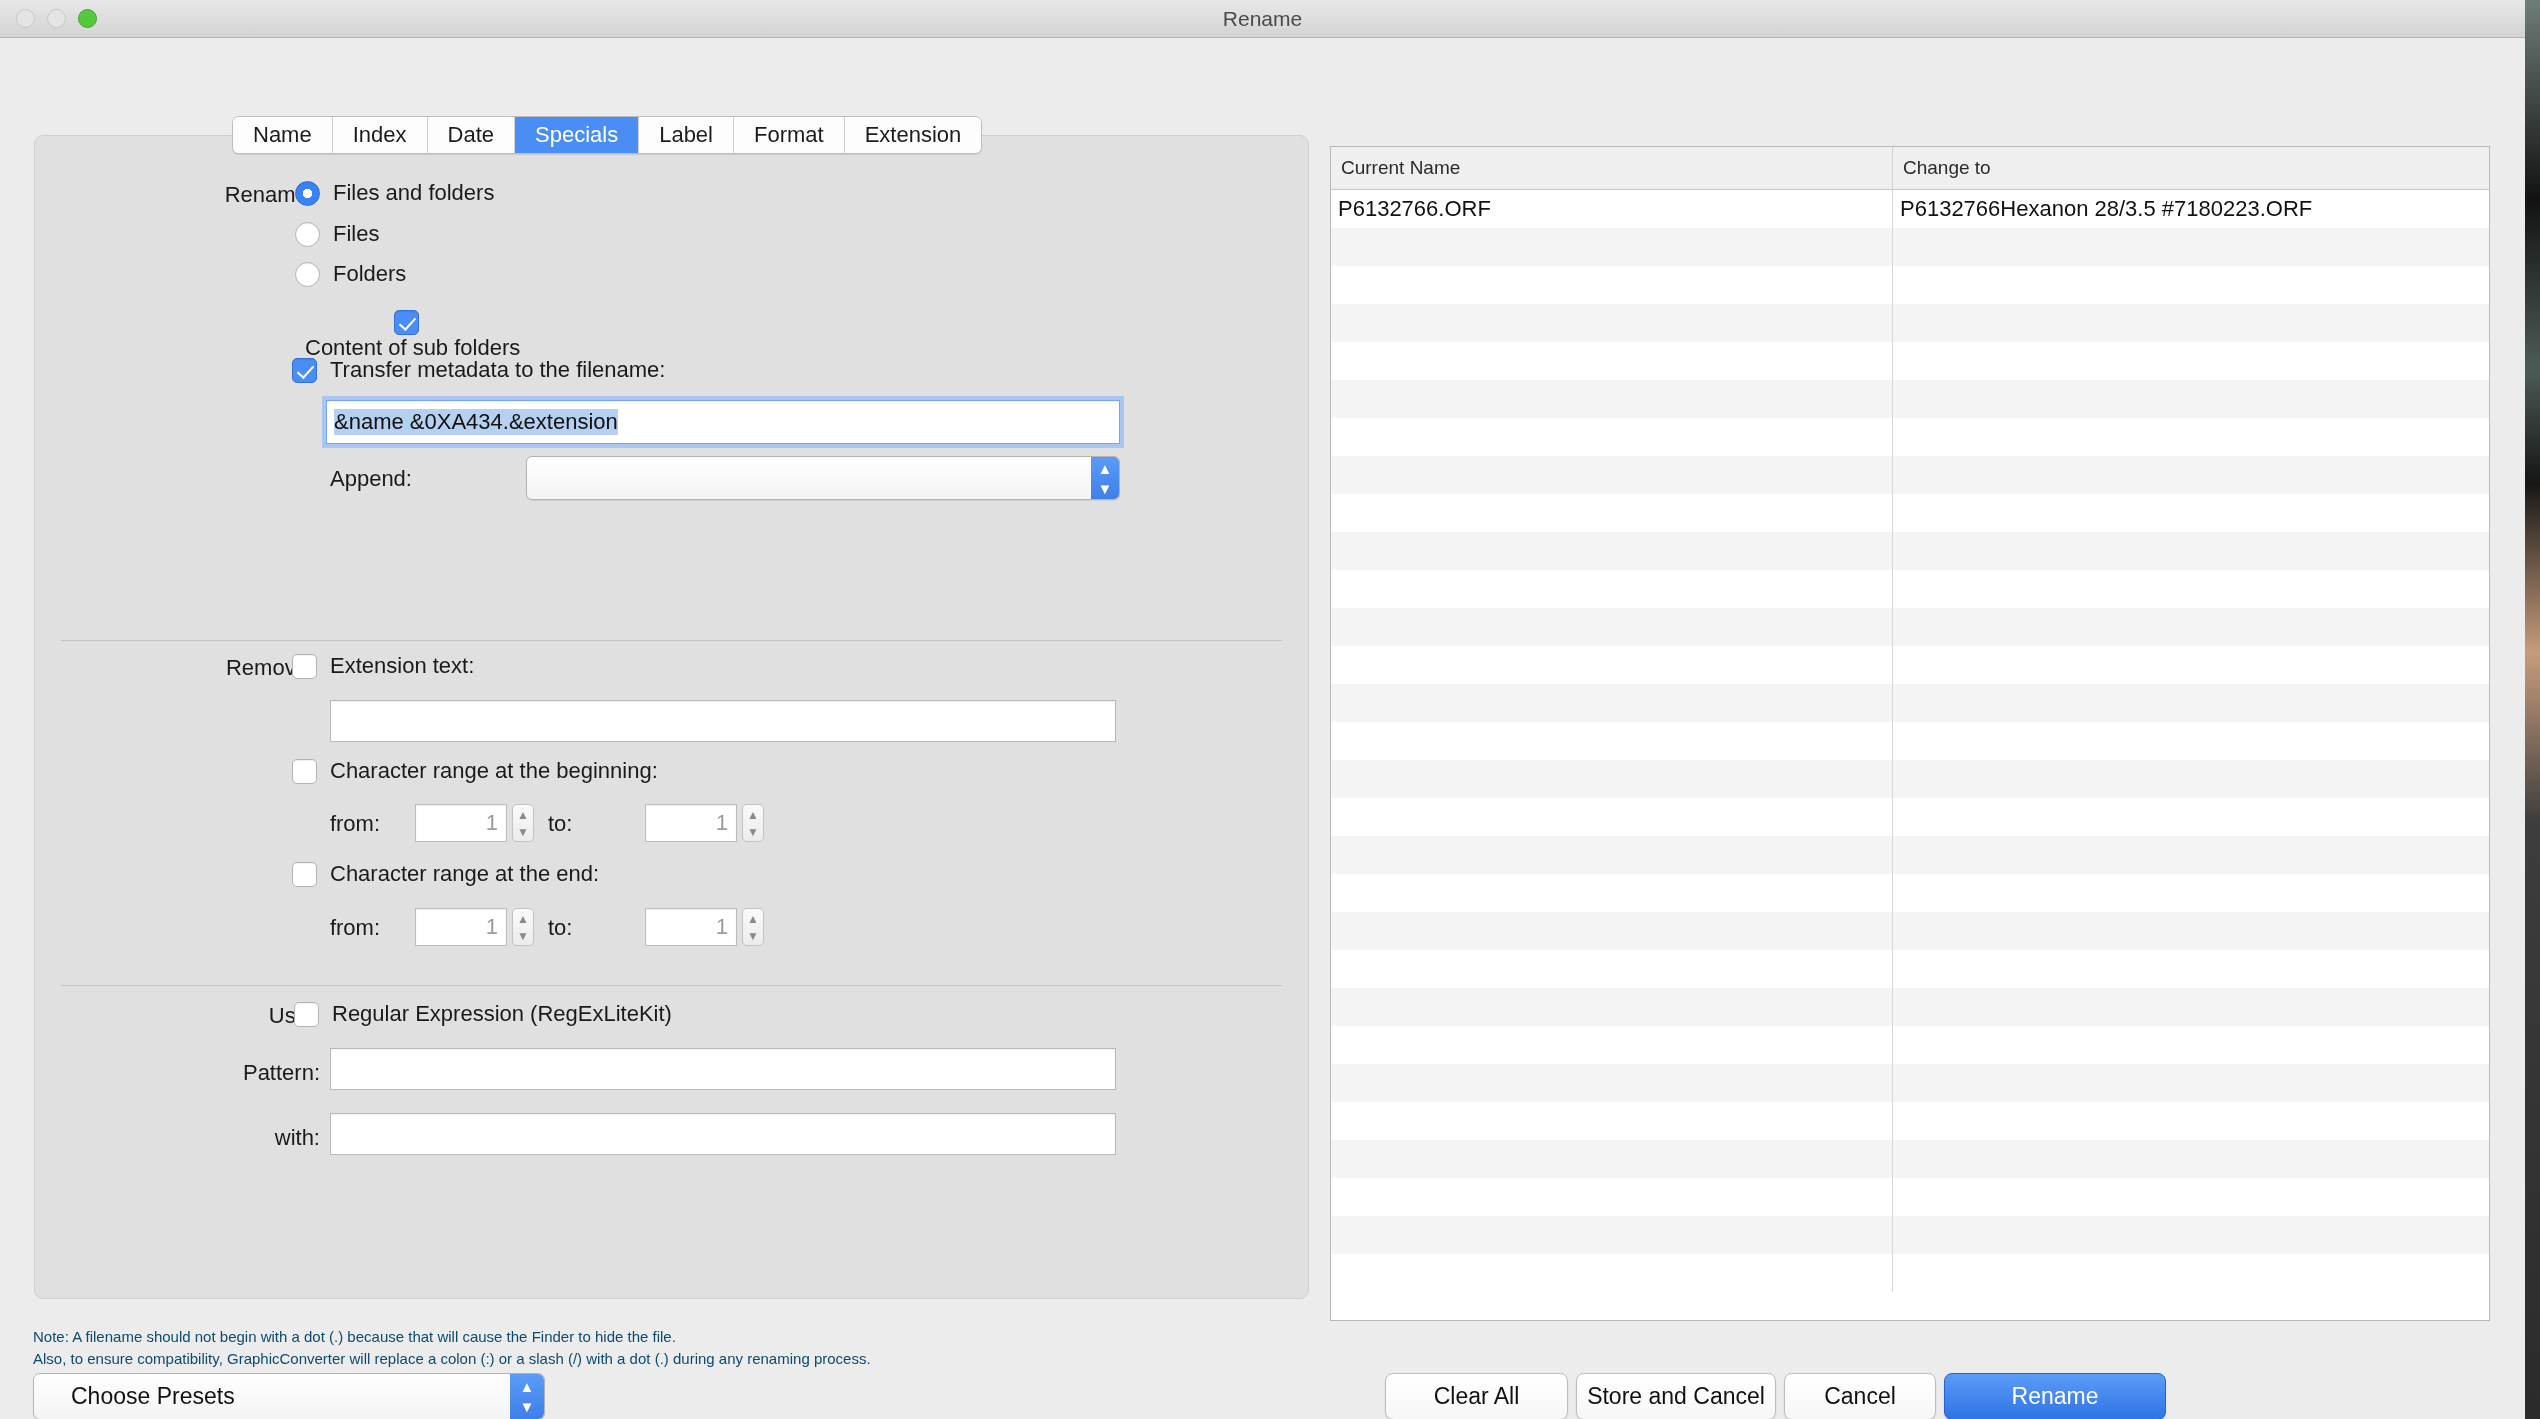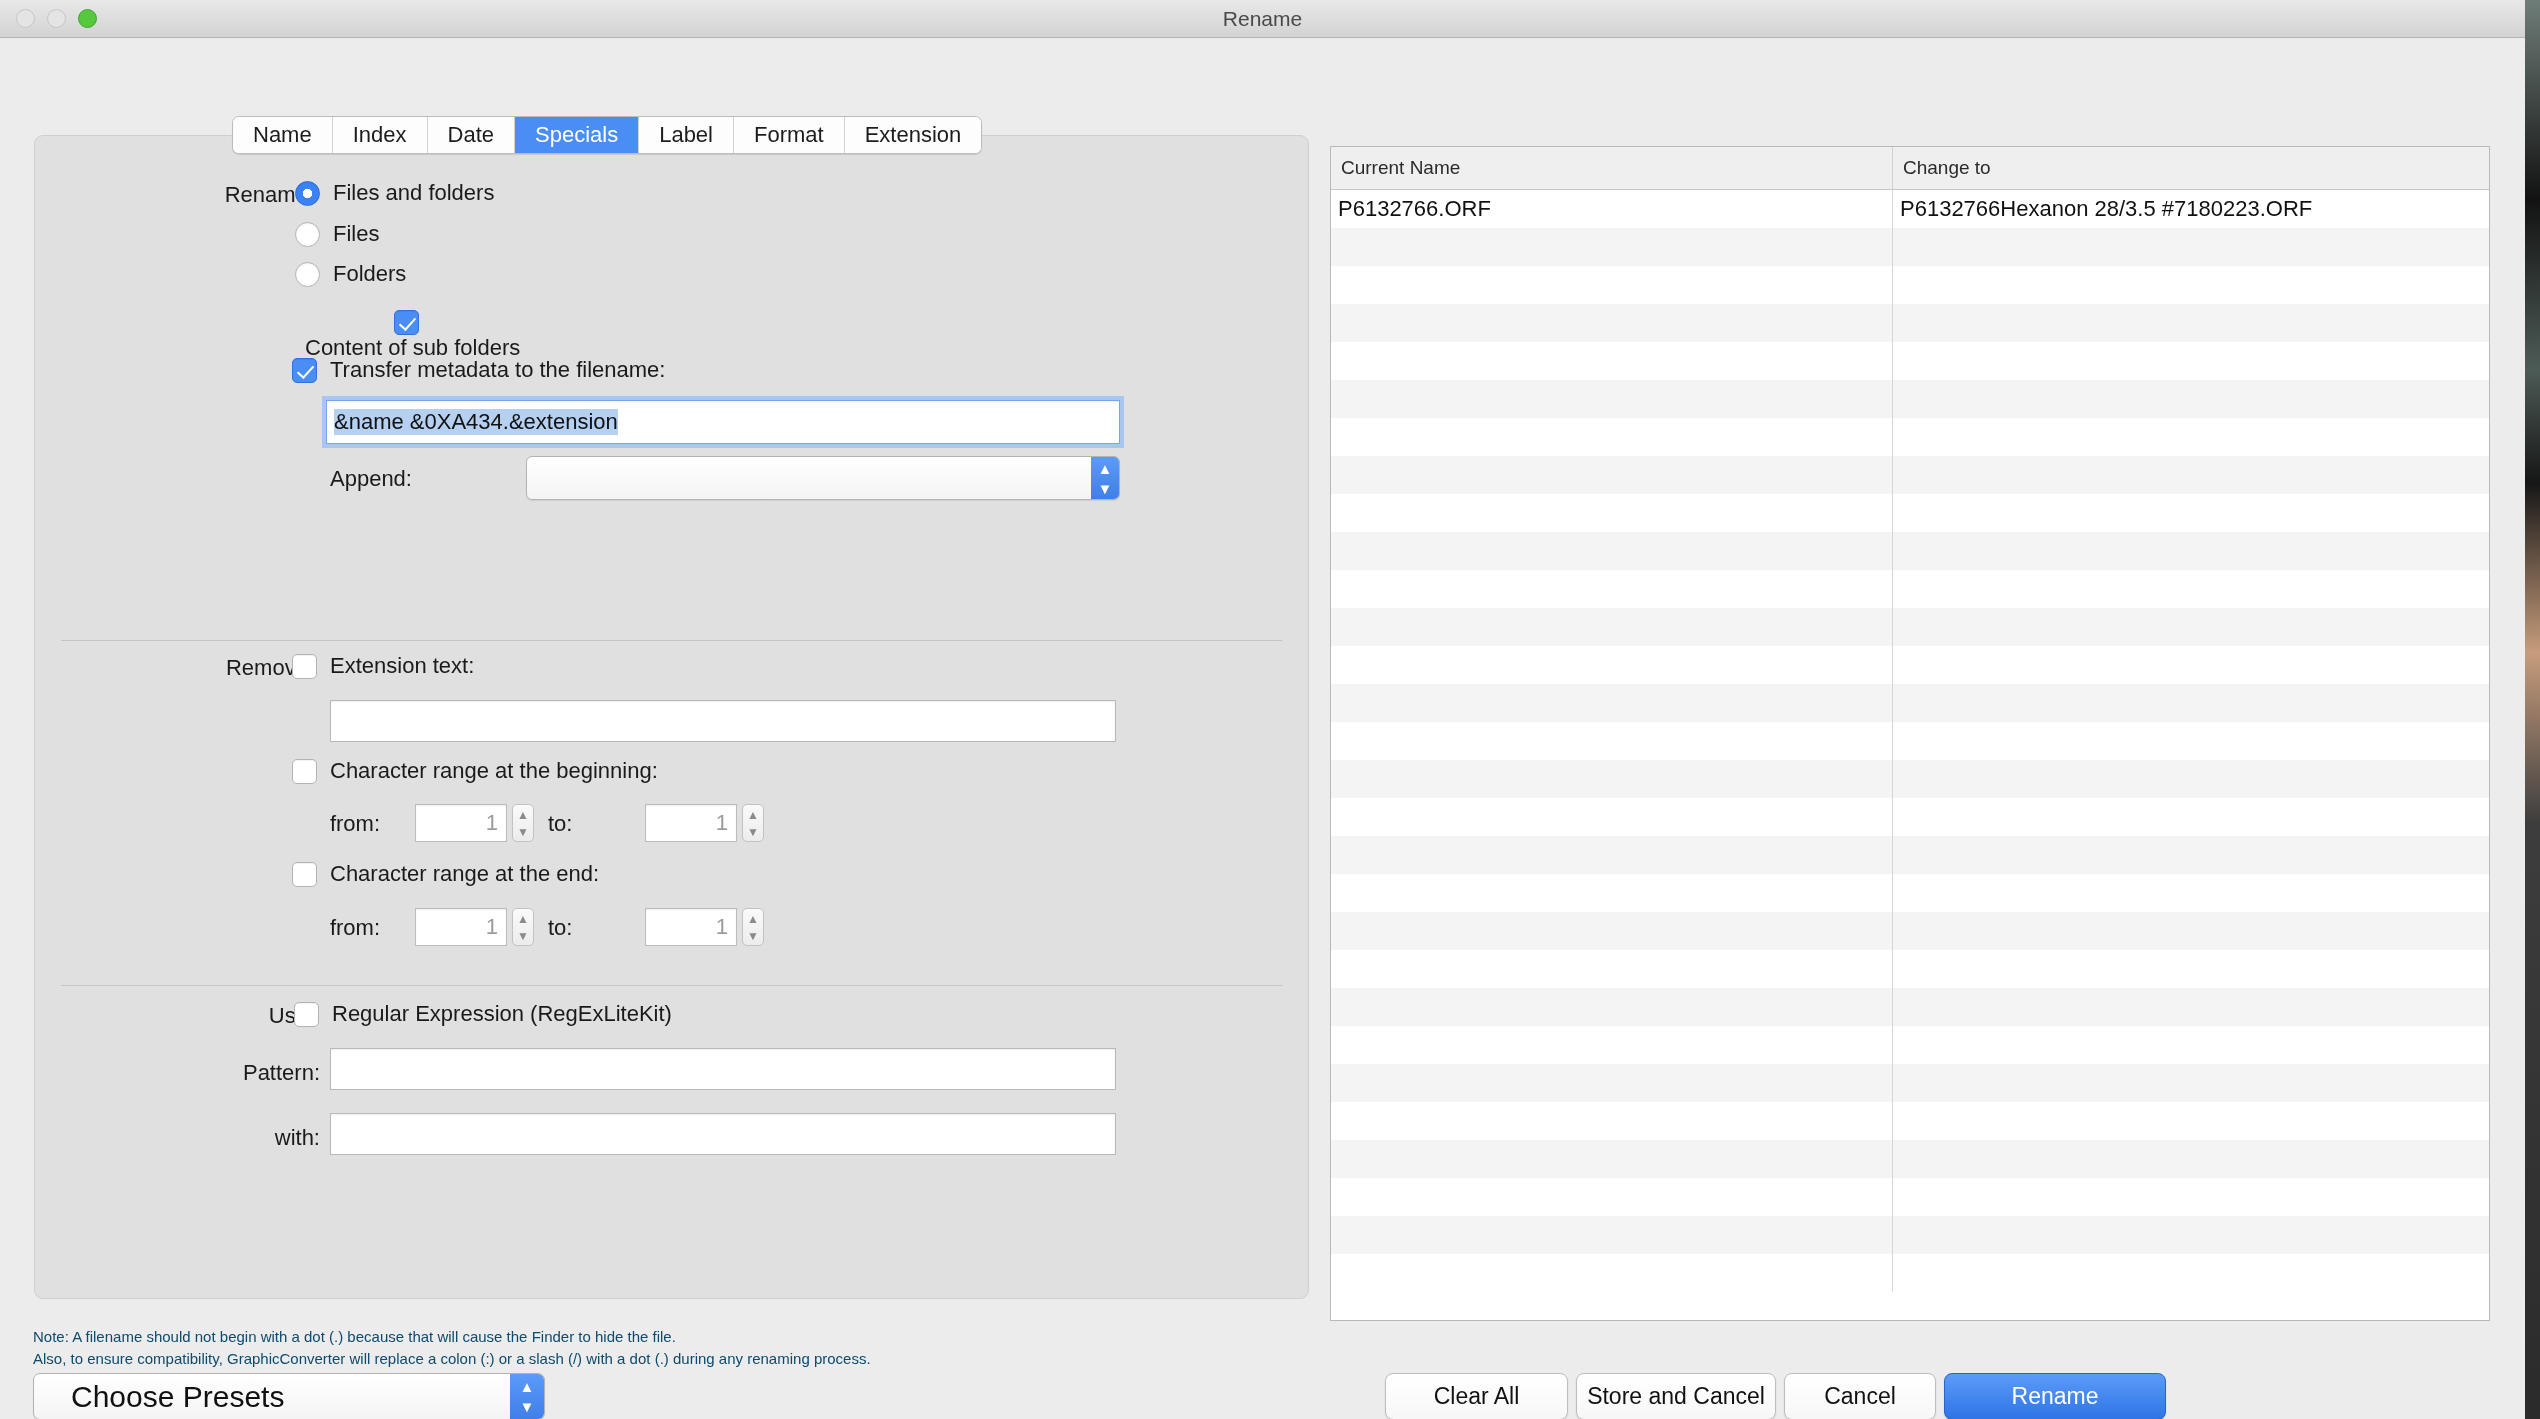--- a/index.html
+++ b/index.html
@@ -168,21 +168,21 @@
 
   
   #note { position: absolute; left: 33px; top: 1288px; }
   #note div { font-size: 15px; color: #0c4a6e; line-height: 1.45; white-space: nowrap; }
 
   #presets {
     position: absolute; left: 33px; top: 1335px;
     width: 512px; height: 47px;
     border-radius: 7px;
   }
-  #presets .txt { font-size: 30px; padding-left: 37px; }
+  #presets .txt { font-size: 23px; padding-left: 37px; }
   #presets .stepper-blue { width: 34px; }
 
   #buttons { position: absolute; left: 1385px; top: 1335px; display: flex; gap: 8px; }
   .btn {
     height: 47px; min-width: 100px;
     border-radius: 8px; border: 1px solid #bdbdbd;
     background: linear-gradient(180deg,#ffffff 0%,#f7f7f7 100%);
     box-shadow: 0 1px 1.5px rgba(0,0,0,.12);
     display: flex; align-items: center; justify-content: center;
     font-size: 23px; color: #111; padding: 0 24px; white-space: nowrap;

